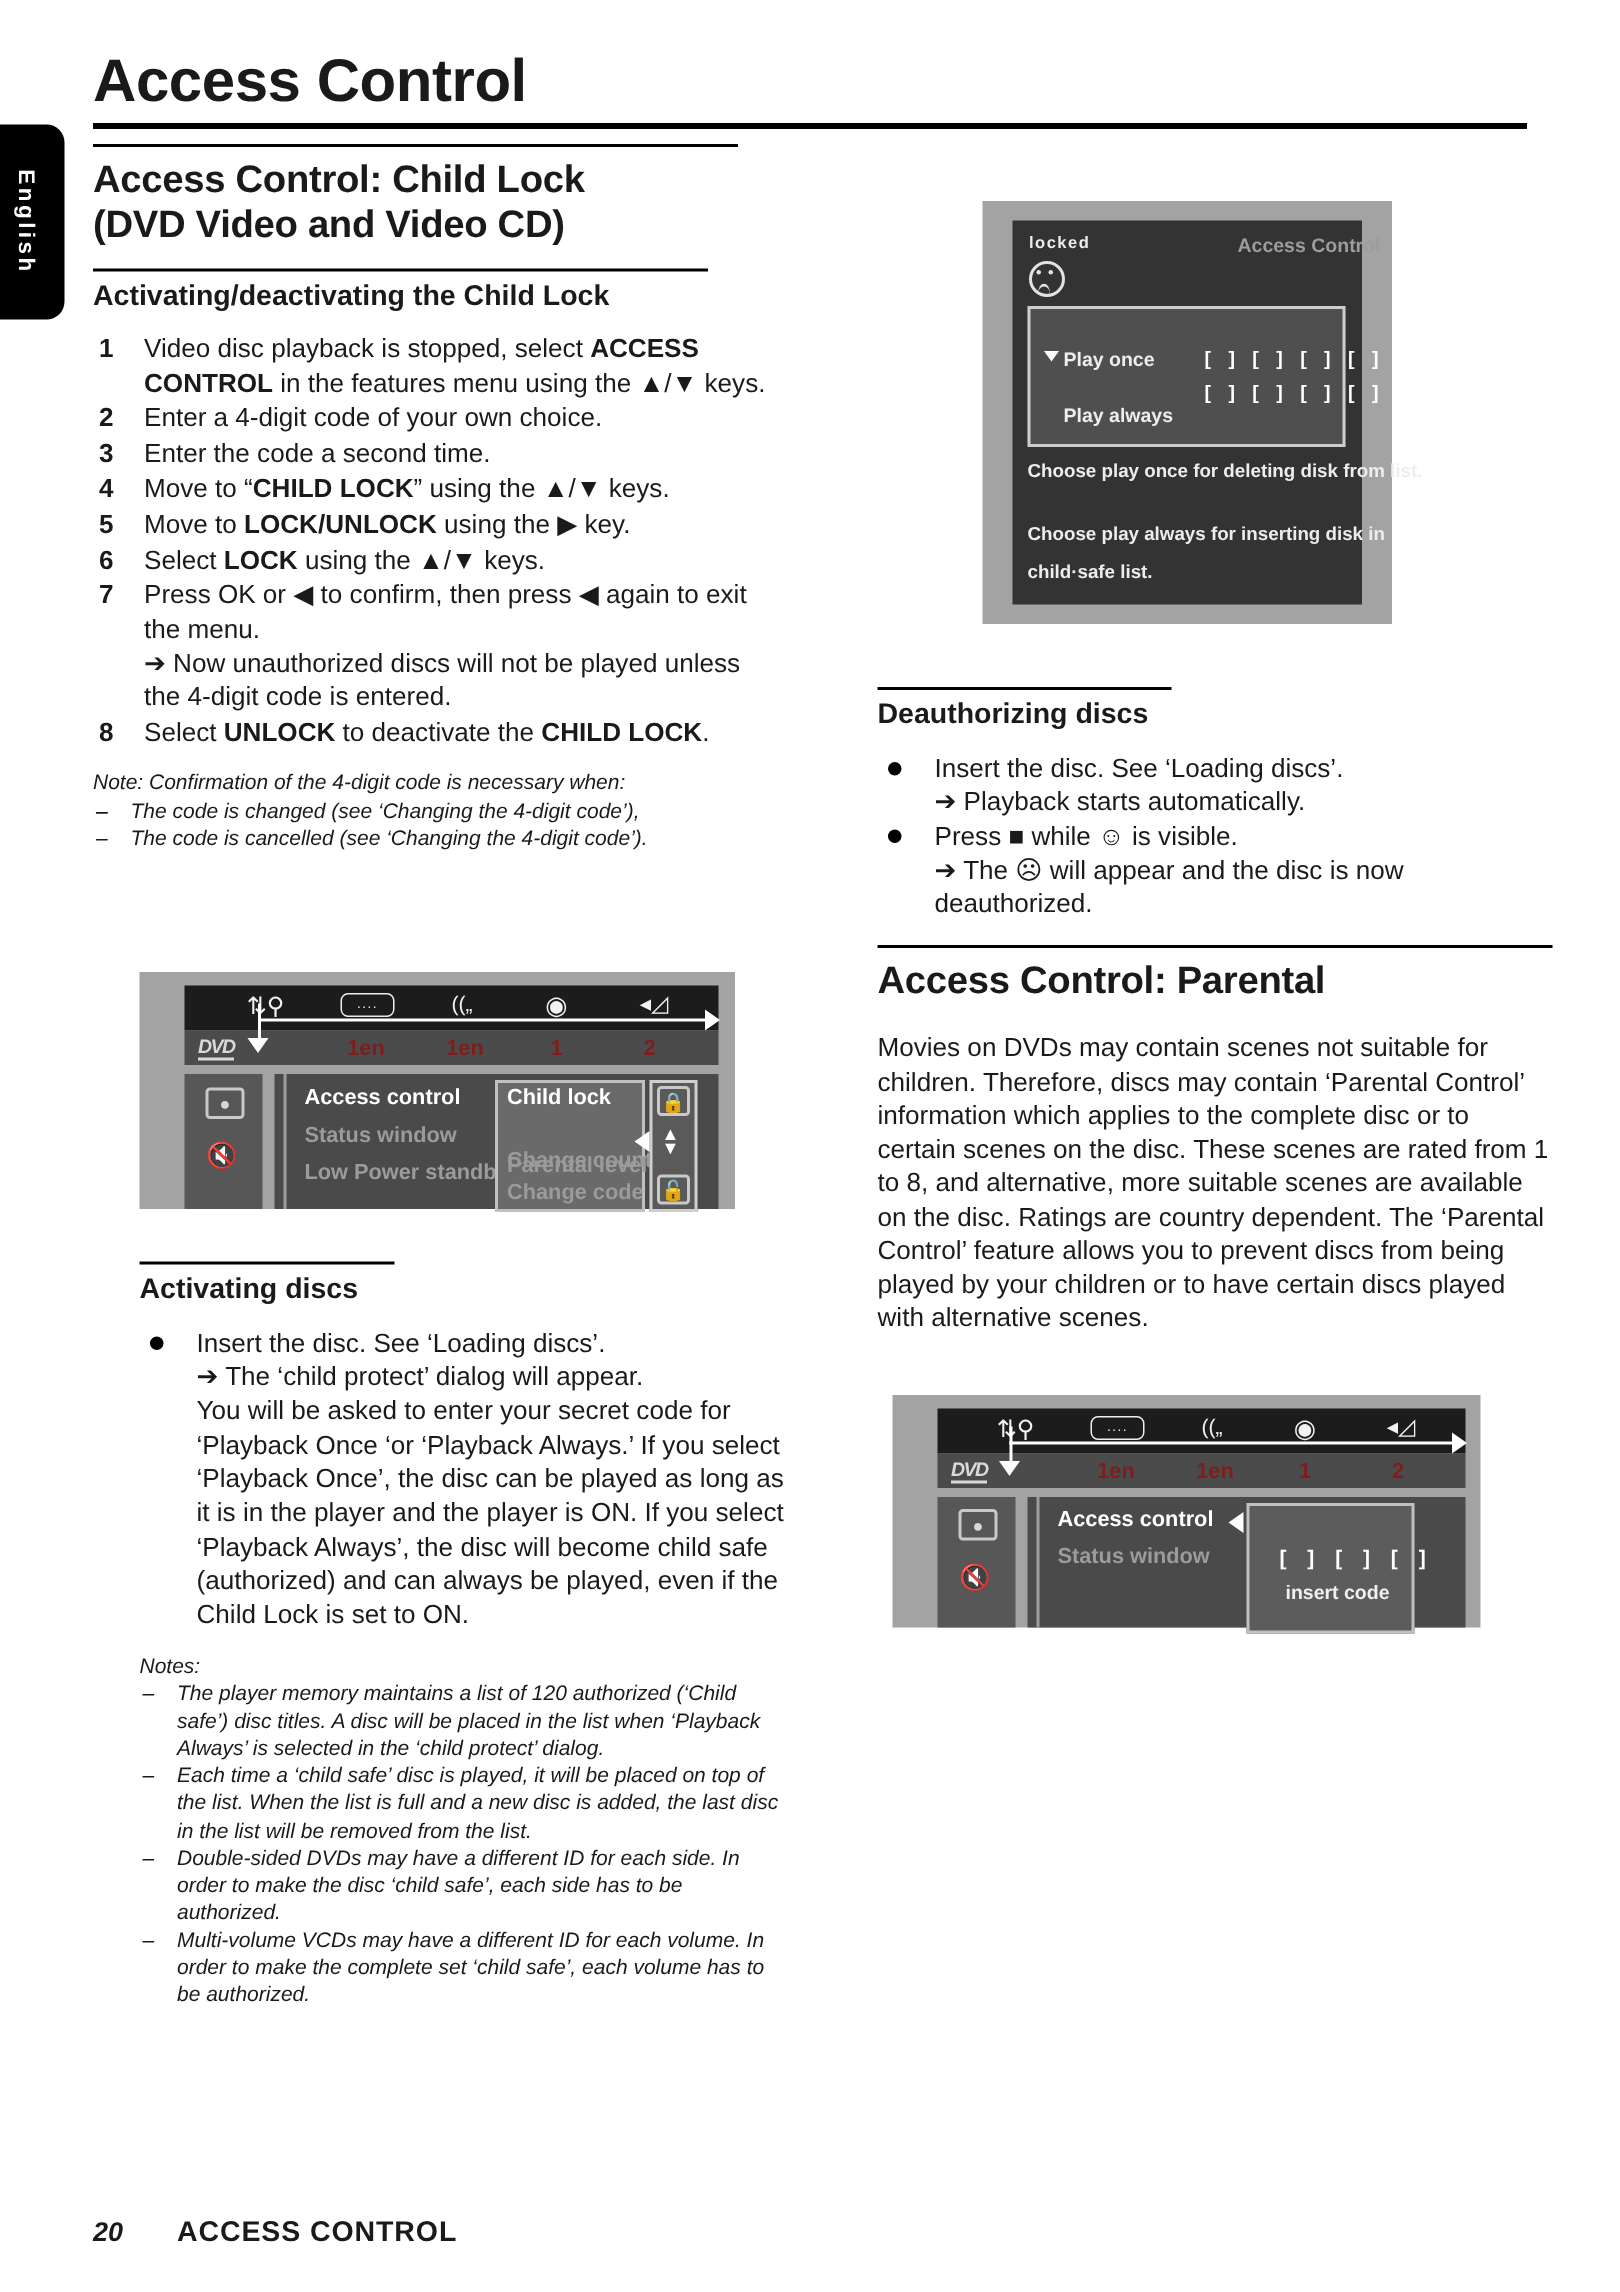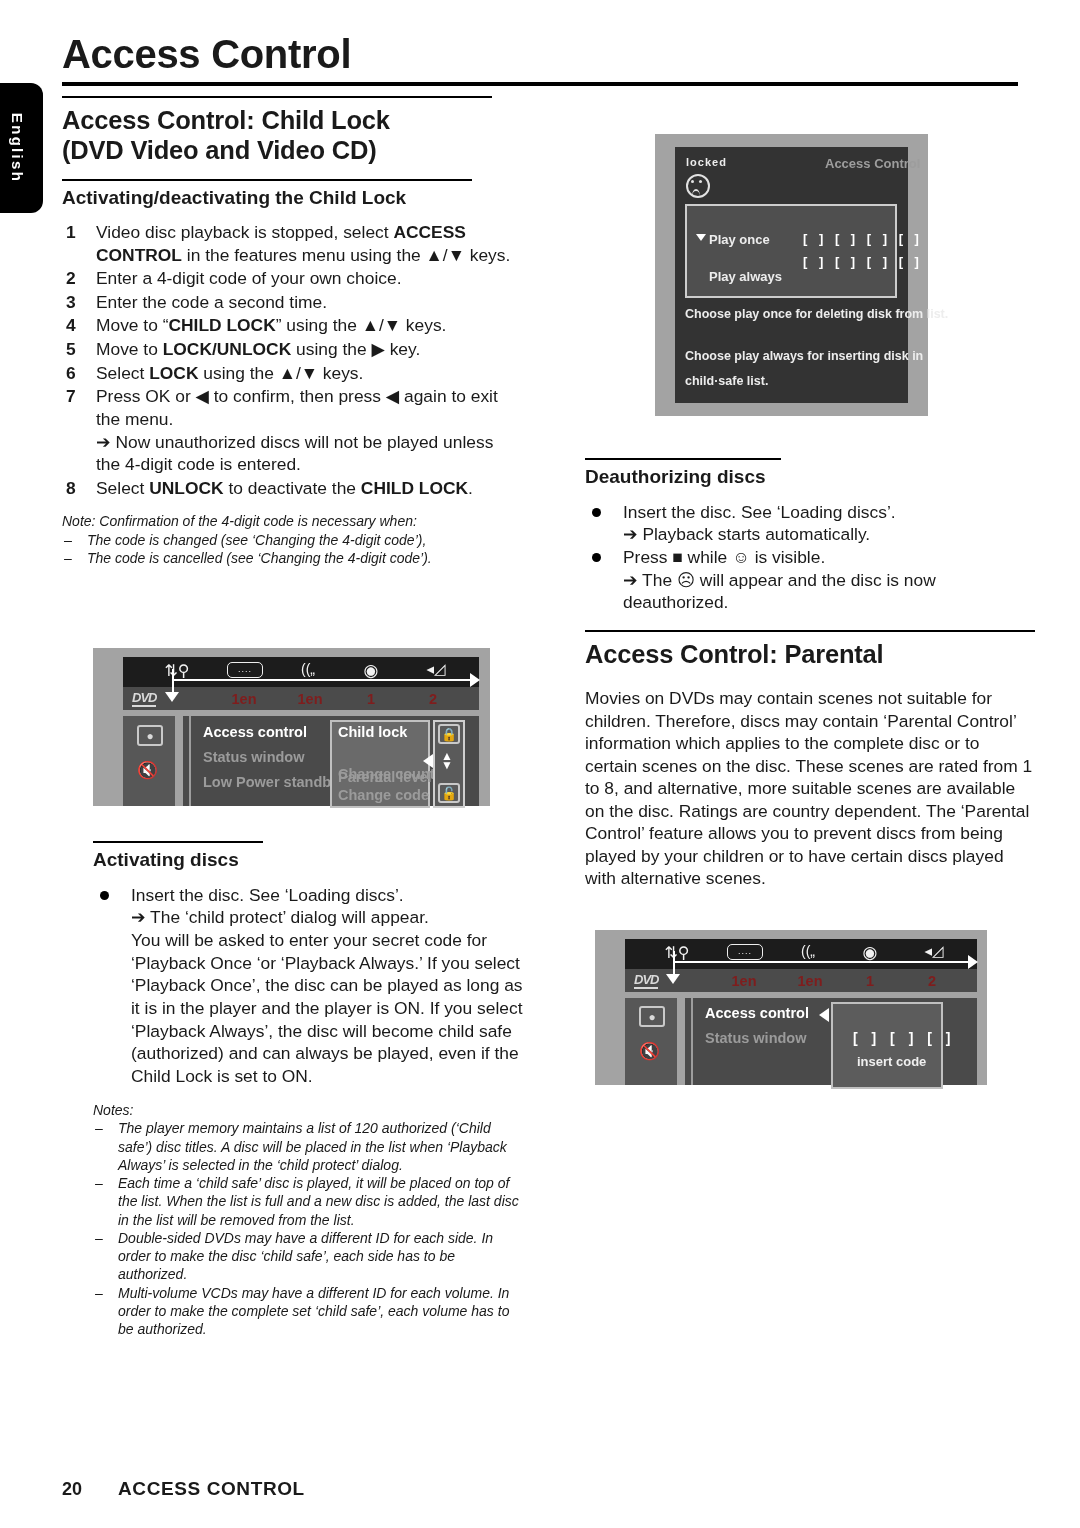--- a/index.html
+++ b/index.html
@@ -132,21 +132,21 @@
     border-radius:50%;background:#e2e2e2;
     box-shadow:8px 0 0 0 #e2e2e2;
   }
   .sad:after{
     content:"";position:absolute;left:4px;top:13px;width:8px;height:5px;
     border-top:2px solid #e2e2e2;border-radius:50%/100% 100% 0 0;
   }
 
   
   .footer{position:absolute;left:62px;top:1478px;font-size:0;}
-  .footer .pg{font-size:18px;font-weight:bold;display:inline-block;width:56px;}
+  .footer .pg{font-size:18px;font-weight:bold;display:inline-block;width:56px;font-style:italic;}
   .footer .ft{font-size:19px;font-weight:bold;letter-spacing:.6px;
     font-variant:small-caps;}
 </style>
 </head>
 <body>
 
 <div class="page">
 
   <div class="lang-tab">
     <span>English</span>

